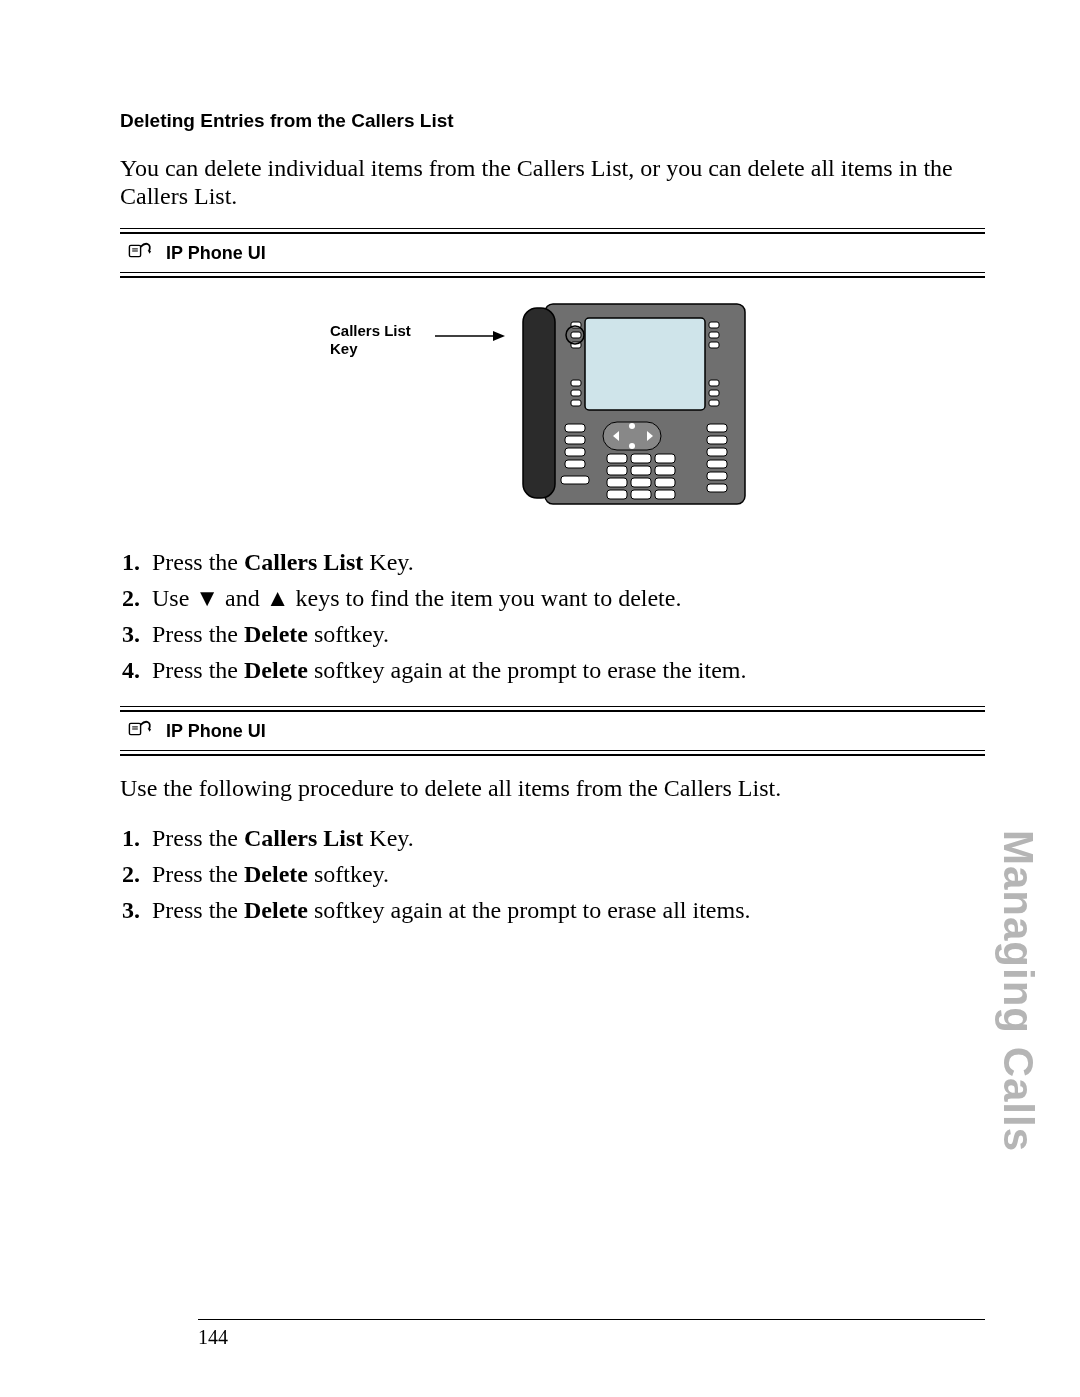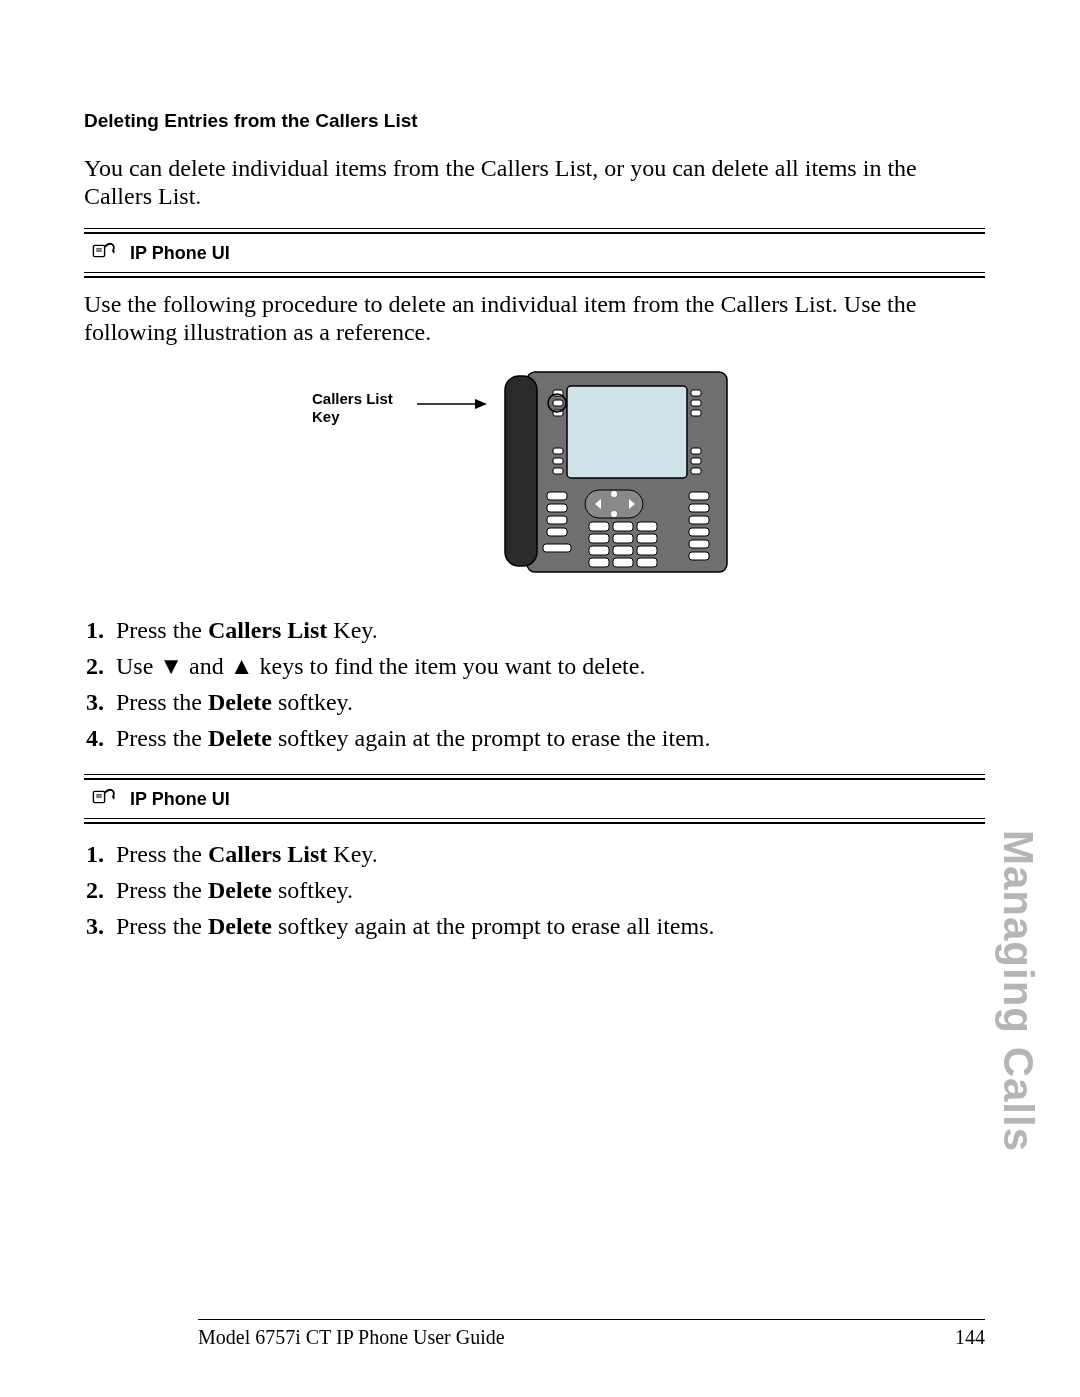--- a/index.html
+++ b/index.html
@@ -7,40 +7,40 @@
     padding: 0;
     font-family: "Times New Roman", Times, serif;
     background: #fff;
     color: #000;
     width: 1080px;
     height: 1397px;
     position: relative;
     box-sizing: border-box;
   }
   .page {
-    padding: 110px 95px 50px 84px;
+    padding: 110px 95px 50px 120px;
     box-sizing: border-box;
     width: 100%;
     height: 100%;
     position: relative;
   }
   .section-heading {
     font-family: Arial, Helvetica, sans-serif;
     font-weight: bold;
     font-size: 19px;
     margin-bottom: 22px;
   }
   .body-text {
     font-size: 24px;
     line-height: 28px;
     margin-bottom: 18px;
   }
   .callout-bar {
     margin-top: 10px;
-    margin-bottom: 12px;
+    margin-bottom: 18px;
   }
   .dbl-line {
     border-top: 1px solid #000;
     border-bottom: 2px solid #000;
     height: 3px;
     margin: 0;
   }
   .callout-row {
     display: flex;
     align-items: center;
@@ -137,21 +137,20 @@
           <line x1="6" y1="14" x2="14" y2="14" stroke="#000" stroke-width="1.5"></line>
           <path d="M18 8 C 26 0, 34 4, 30 14" fill="none" stroke="#000" stroke-width="2.5"></path>
           <polygon points="28,13 33,14 31,18" fill="#000"></polygon>
         </svg>
       </span>
       <span class="callout-label">IP Phone UI</span>
     </div>
     <div class="dbl-line"></div>
   </div>
 
-  <div class="body-text">Use the following procedure to delete an individual item from the Callers List. Use the following illustration as a reference.</div>
 
   <div class="phone-figure">
     <div class="phone-figure-inner">
       <div class="figure-label">
         <span>Callers List</span><br>
         <span>Key</span>
       </div>
       <div class="arrow-col">
         <svg width="70" height="28" viewBox="0 0 70 28">
           <line x1="0" y1="14" x2="58" y2="14" stroke="#000" stroke-width="1.5"></line>
@@ -246,33 +245,33 @@
           <line x1="6" y1="14" x2="14" y2="14" stroke="#000" stroke-width="1.5"></line>
           <path d="M18 8 C 26 0, 34 4, 30 14" fill="none" stroke="#000" stroke-width="2.5"></path>
           <polygon points="28,13 33,14 31,18" fill="#000"></polygon>
         </svg>
       </span>
       <span class="callout-label">IP Phone UI</span>
     </div>
     <div class="dbl-line"></div>
   </div>
 
+  <div class="body-text">Use the following procedure to delete all items from the Callers List.</div>
 
   <ol class="steps">
     <li>
       <span>Press the </span><span class="b">Callers List</span><span> Key.</span>
     </li>
     <li>
       <span>Press the </span><span class="b">Delete</span><span> softkey.</span>
     </li>
     <li>
       <span>Press the </span><span class="b">Delete</span><span> softkey again at the prompt to erase all items.</span>
     </li>
   </ol>
 
   <div class="side-tab">Managing Calls</div>
 
   <div class="footer">
-    <span>Model 6757i CT IP Phone User Guide</span>
     <span>144</span>
   </div>
 
 </div>
 
 </body></html>

